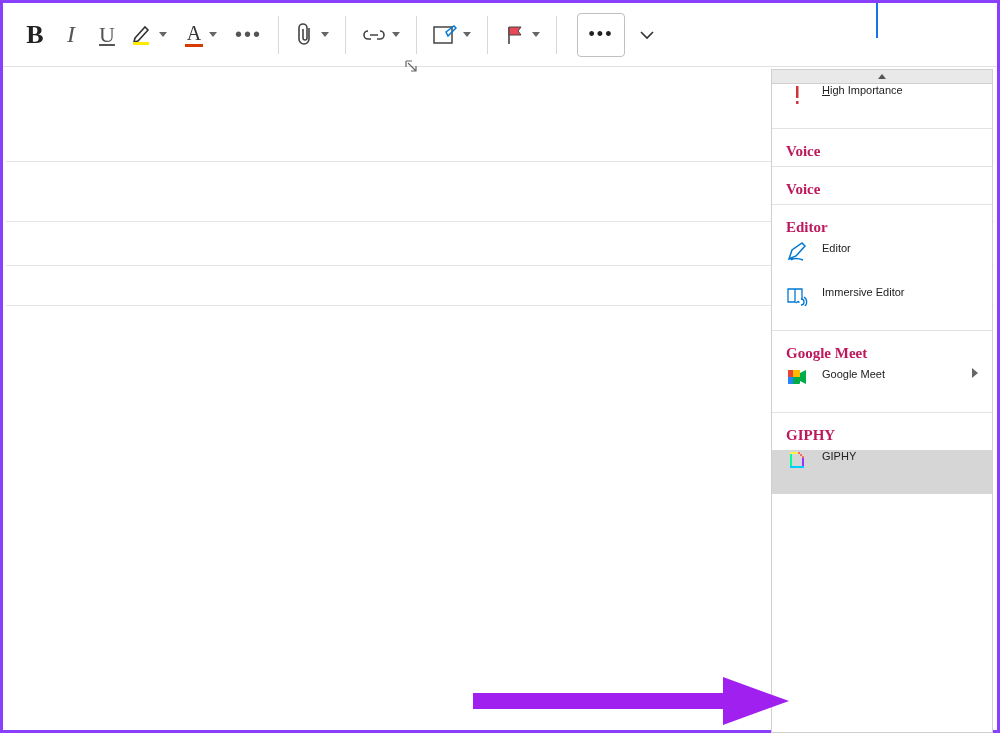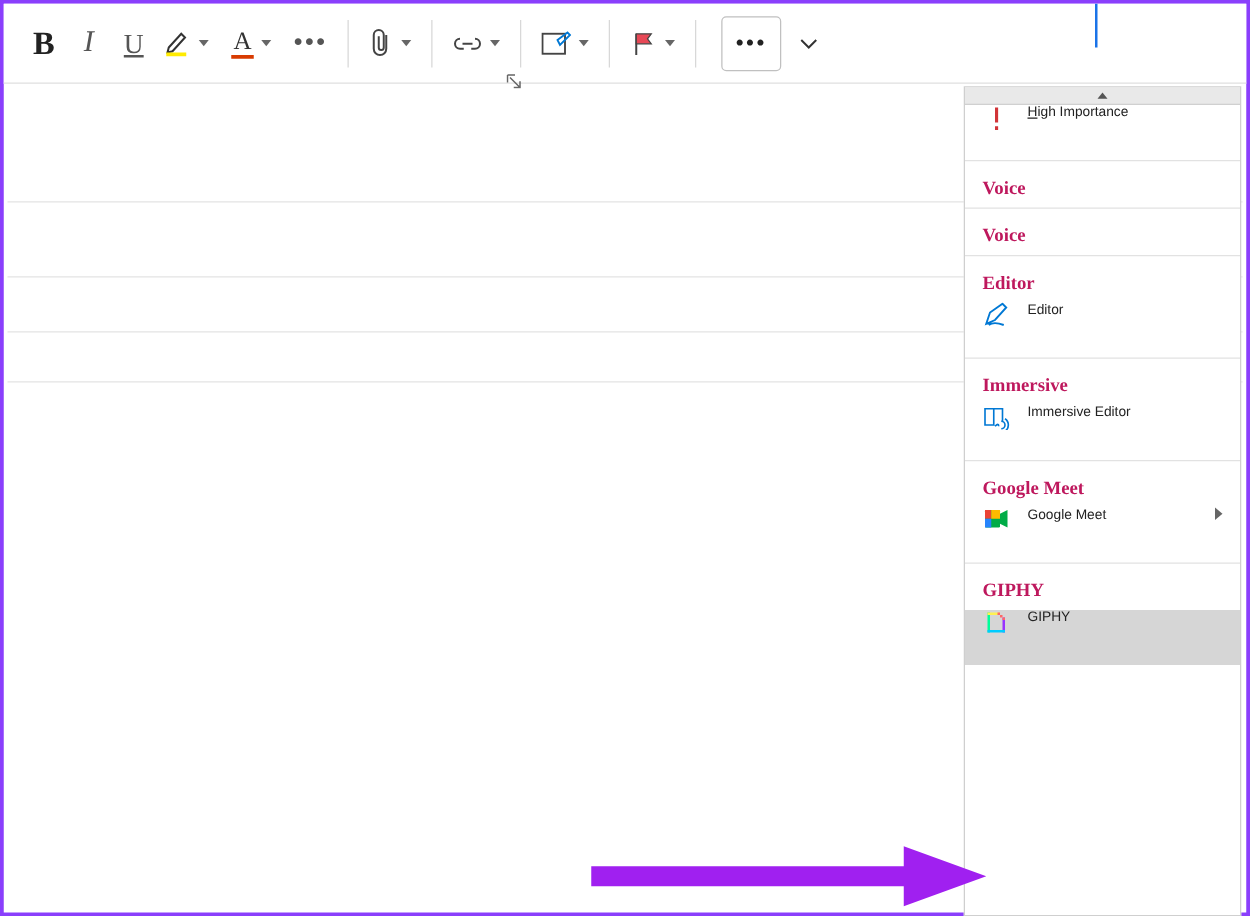--- a/index.html
+++ b/index.html
@@ -295,21 +295,20 @@
 
     <div class="menu-item">
       <span class="ico">
         <svg width="20" height="20" viewBox="0 0 20 20">
             <path d="M2 17 L5 8 L15 1 L18 4 L9 14 Z M2 17 L6 16 M4 18 Q8 15 16 18" fill="none" stroke="#0078d4" stroke-width="1.5"></path>
           </svg>
       </span>
       <span class="label">Editor</span>
     </div>
 
-    <div class="menu-header">Immersive</div>
 
     <div class="menu-item">
       <span class="ico">
         <svg width="22" height="20" viewBox="0 0 22 20">
             <path d="M2 3 H9 V16 H2 Z M9 3 H16 V13 M10 17 Q13 14 13 17 M15 13 a3 3 0 0 1 0 6 M18 11 a6 6 0 0 1 0 10" fill="none" stroke="#0078d4" stroke-width="1.3"></path>
           </svg>
       </span>
       <span class="label">Immersive Editor</span>
     </div>
 

